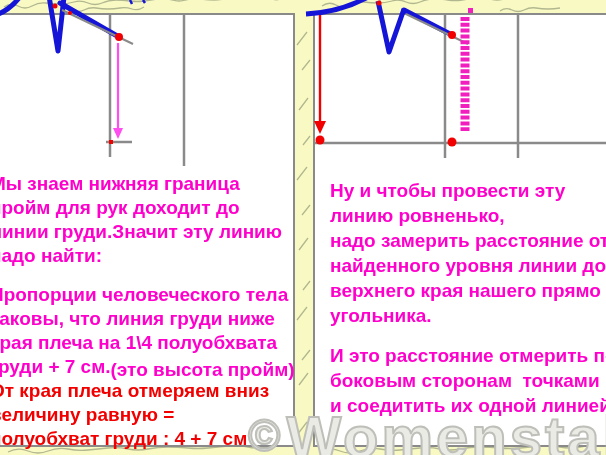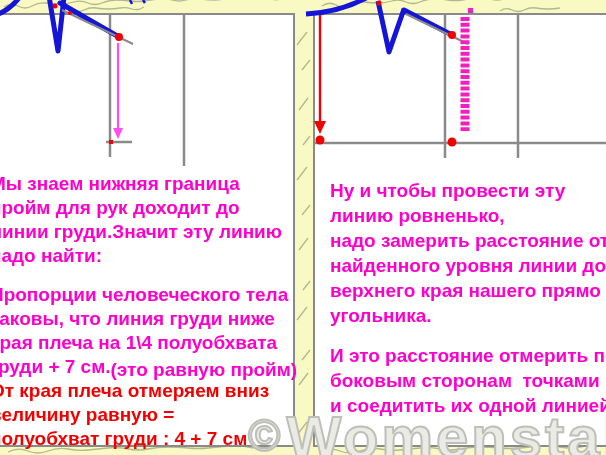--- a/index.html
+++ b/index.html
@@ -68,21 +68,21 @@
     <div class="para">
       <div class="ln magenta">Мы знаем нижняя граница</div>
       <div class="ln magenta">пройм для рук доходит до</div>
       <div class="ln magenta">линии груди.Значит эту линию</div>
       <div class="ln magenta">надо найти:</div>
     </div>
     <div class="para gap15">
       <div class="ln magenta">Пропорции человеческого тела</div>
       <div class="ln magenta">таковы, что линия груди ниже</div>
       <div class="ln magenta">края плеча на 1\4 полуобхвата</div>
-      <div class="ln magenta"><span>груди + 7 см.</span><span class="note">(это равную пройм)</span></div>
+      <div class="ln magenta"><span>груди + 7 см.</span><span class="note">(это высота пройм)</span></div>
     </div>
     <div class="para">
       <div class="ln red">От края плеча отмеряем вниз</div>
       <div class="ln red">величину равную =</div>
       <div class="ln red">полуобхват груди : 4 + 7 см</div>
     </div>
   </div>
 </div>
 
 <div id="right-panel" class="panel">

